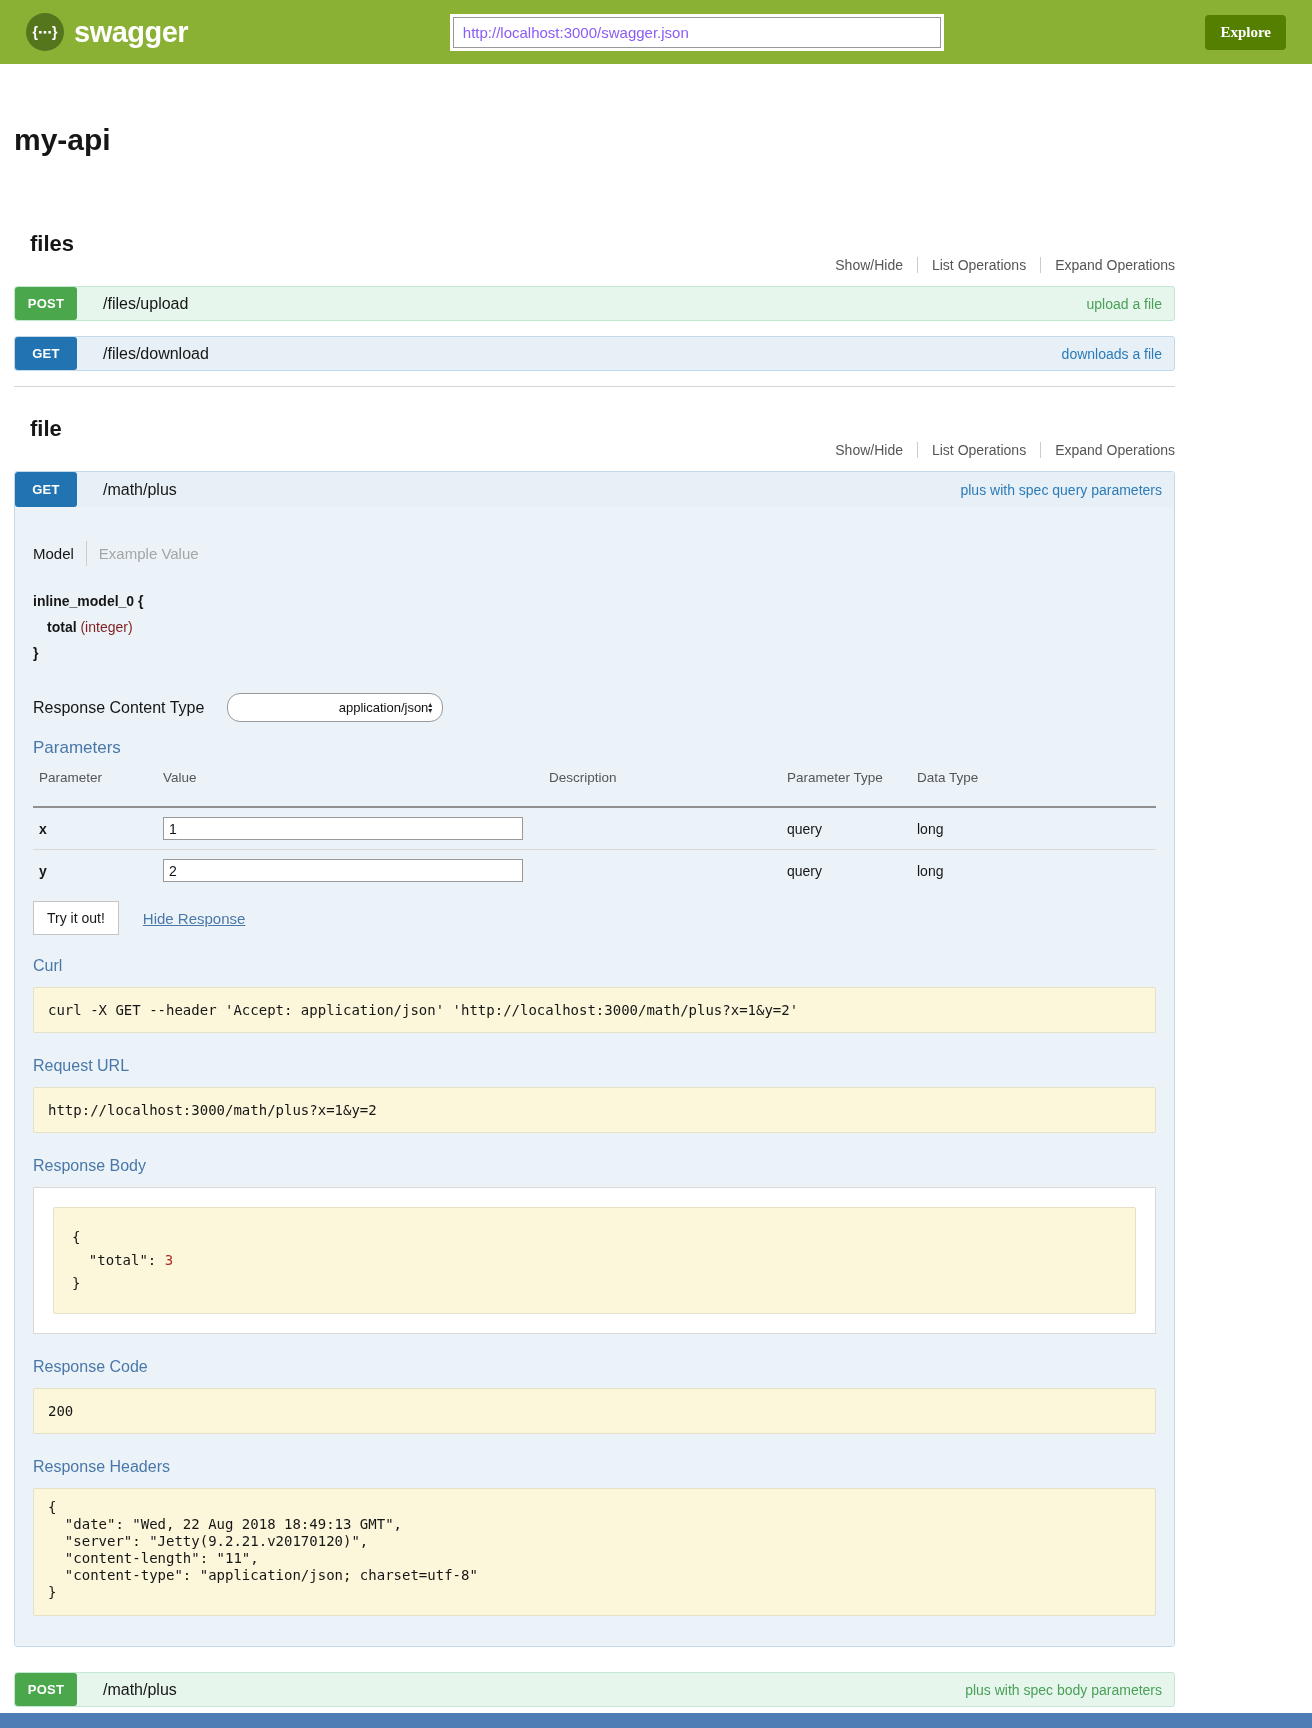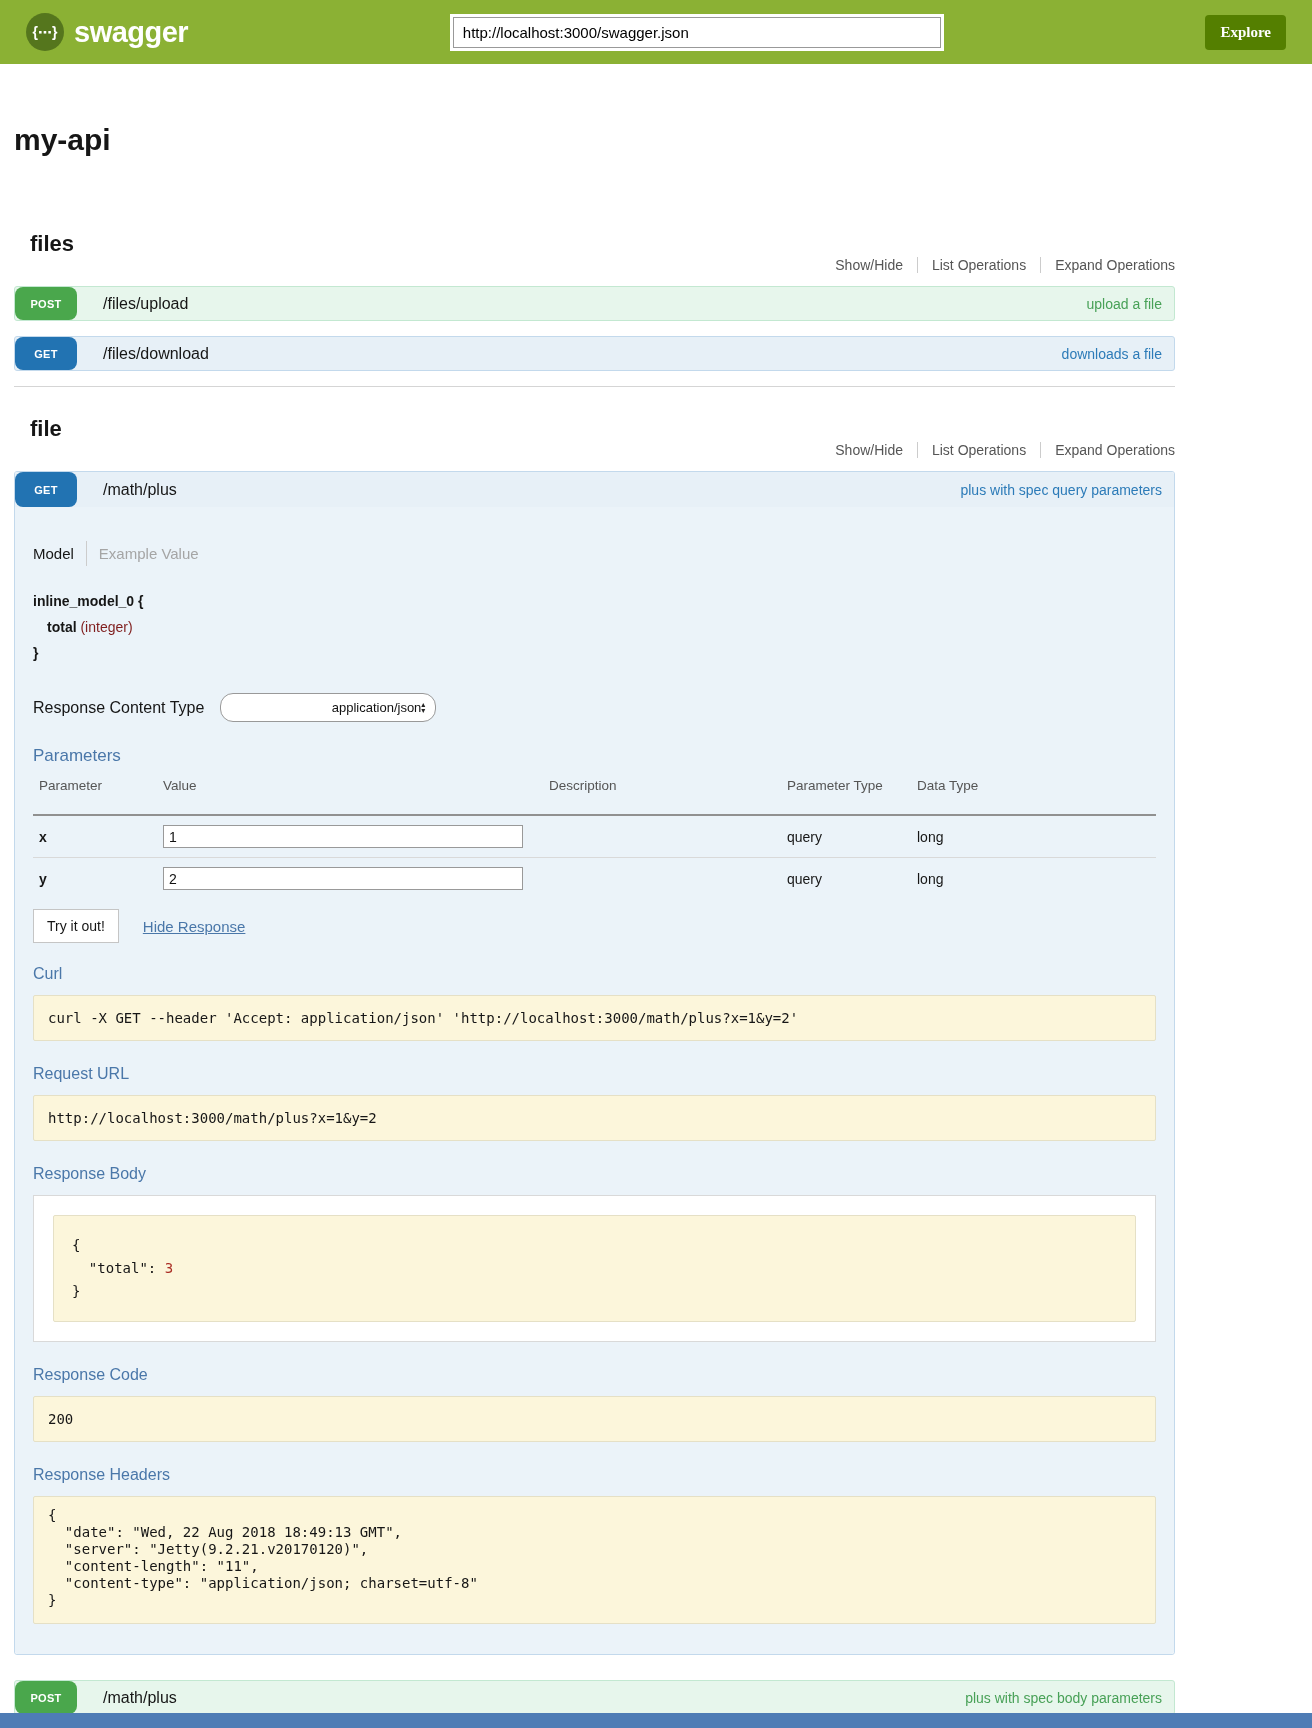--- a/index.html
+++ b/index.html
@@ -8,21 +8,21 @@
        font-family:"Liberation Sans","DejaVu Sans",sans-serif;color:#222}
 
   
   .topbar{height:64px;background:#8bb134;display:flex;align-items:center;padding:0 26px}
   .brand{display:flex;align-items:center;gap:10px;text-decoration:none;cursor:pointer}
   .logo-circle{width:38px;height:38px;border-radius:50%;background:#55761d;color:#fff;
                display:flex;align-items:center;justify-content:center;font-size:14px;font-weight:bold}
   .brand-text{color:#fff;font-weight:bold;font-size:29px;letter-spacing:-.5px}
   .url-wrap{flex:1;display:flex;justify-content:center}
   .url-input{width:488px;height:31px;border:1px solid #999;box-shadow:0 0 0 3px #fff;
-             padding:4px 9px;font-size:15px;font-family:inherit;color:#000000;background:#fff}
+             padding:4px 9px;font-size:15px;font-family:inherit;color:#8b5cf6;background:#fff}
   .explore-btn{background:#547f00;color:#fff;font-weight:bold;font-size:15px;border:none;
                border-radius:4px;padding:9px 15px;cursor:pointer;font-family:Liberation Serif, serif}
 
   
   .wrap{width:1161px;margin:0 0 0 14px}
   .api-title{font-size:30px;font-weight:bold;color:#161616;margin:59px 0 0}
 
   .section-header{display:flex;align-items:flex-end;justify-content:space-between;margin:0 0 13px}
   .section-header.first{margin-top:58px}
   .section-header h2{font-size:22px;margin:16px;color:#161616}
@@ -34,21 +34,21 @@
 
   .section-divider{border:none;border-top:1px solid #d5d5d5;margin:0 0 13px}
 
   
   .op-row{display:flex;align-items:center;height:35px;border-radius:3px;margin-bottom:15px;
           border:1px solid;position:relative;cursor:pointer}
   .op-row.post{background:#e7f6ec;border-color:#c3e8d1}
   .op-row.get{background:#e7f0f7;border-color:#c3d9ec}
   .op-row.standalone{margin-top:25px}
   .badge{height:100%;width:62px;display:flex;align-items:center;justify-content:center;color:#fff;
-         font-weight:bold;font-size:11px;border-radius:8px;flex:none;letter-spacing:.3px}
+         font-weight:bold;font-size:13px;border-radius:3px;flex:none;letter-spacing:.3px}
   .post .badge{background:#4aa74c}
   .get .badge{background:#2273b2}
   .op-path{margin-left:26px;font-size:16px;color:#161616;text-decoration:none}
   .op-summary{margin-left:auto;margin-right:12px;font-size:14px;text-decoration:none}
   .post .op-summary{color:#48a157}
   .get .op-summary{color:#2c7bb8}
 
   
   .op-block{border:1px solid #c3d9ec;border-radius:3px;margin-bottom:15px}
   .op-block .op-row{border:none;margin:0;border-radius:2px 2px 0 0}
@@ -59,21 +59,21 @@
 
   .tabs{display:flex;align-items:stretch;margin-bottom:22px}
   .tab{font-size:15px;padding:4px 12px 4px 0;color:#161616;cursor:pointer}
   .tab.inactive{color:#a5a5a5;border-left:1px solid #ccc;padding-left:12px}
 
   .model-sig{font-size:14px;line-height:26px;margin-bottom:27px;color:#161616}
   .model-sig .indent{padding-left:14px}
   .bold{font-weight:bold}
   .prop-type{color:#7f1d1d}
 
-  .rct-row{display:flex;align-items:center;gap:16px;margin-bottom:24px}
+  .rct-row{display:flex;align-items:center;gap:23px;margin-bottom:16px}
   .rct-row label{font-size:16px;color:#161616}
   .select{width:216px;height:29px;border:1px solid #999;border-radius:13px;background:#fff;
           display:flex;align-items:center;justify-content:flex-end;padding:0 10px 0 12px;
           font-size:13px;cursor:pointer;color:#111}
   .select-arrows{display:flex;flex-direction:column;line-height:6px;font-size:8px;color:#222;align-items:center}
 
   .params{width:100%;border-collapse:collapse;margin-bottom:10px}
   .params th{text-align:left;font-weight:normal;color:#555;font-size:13.5px;
              padding:4px 6px 21px;border-bottom:2px solid #909090}
   .params td{padding:9px 6px;font-size:14px;color:#161616;border-bottom:1px solid #d9d9d9}

